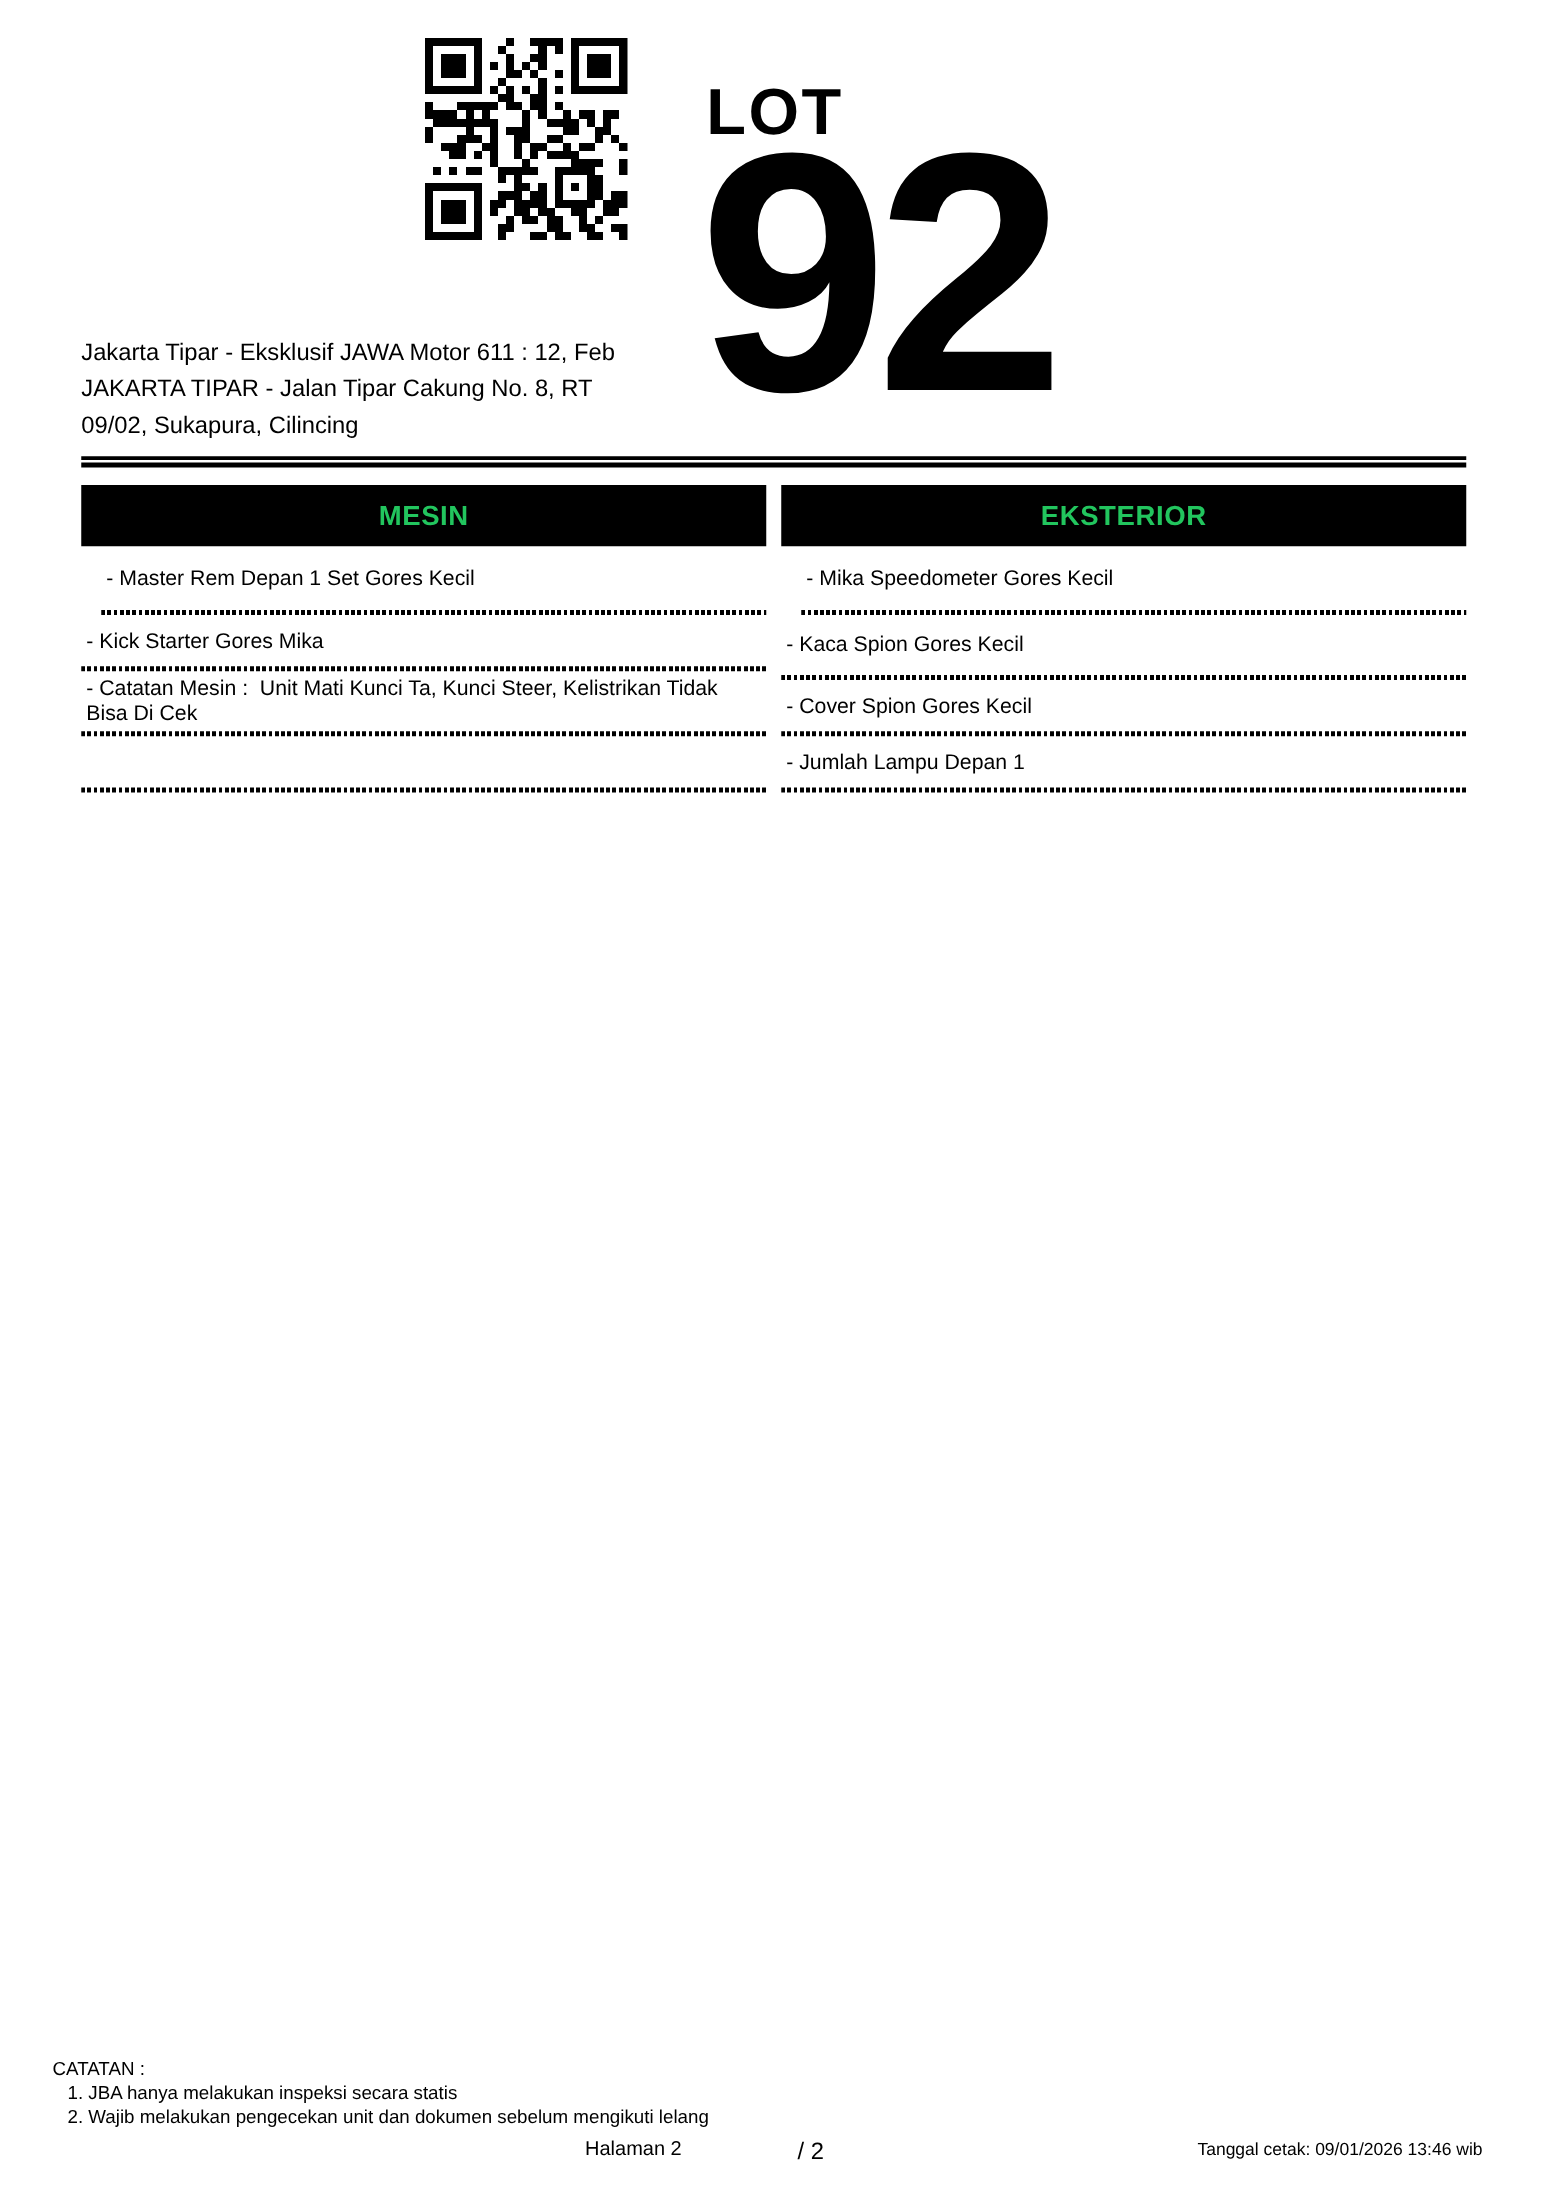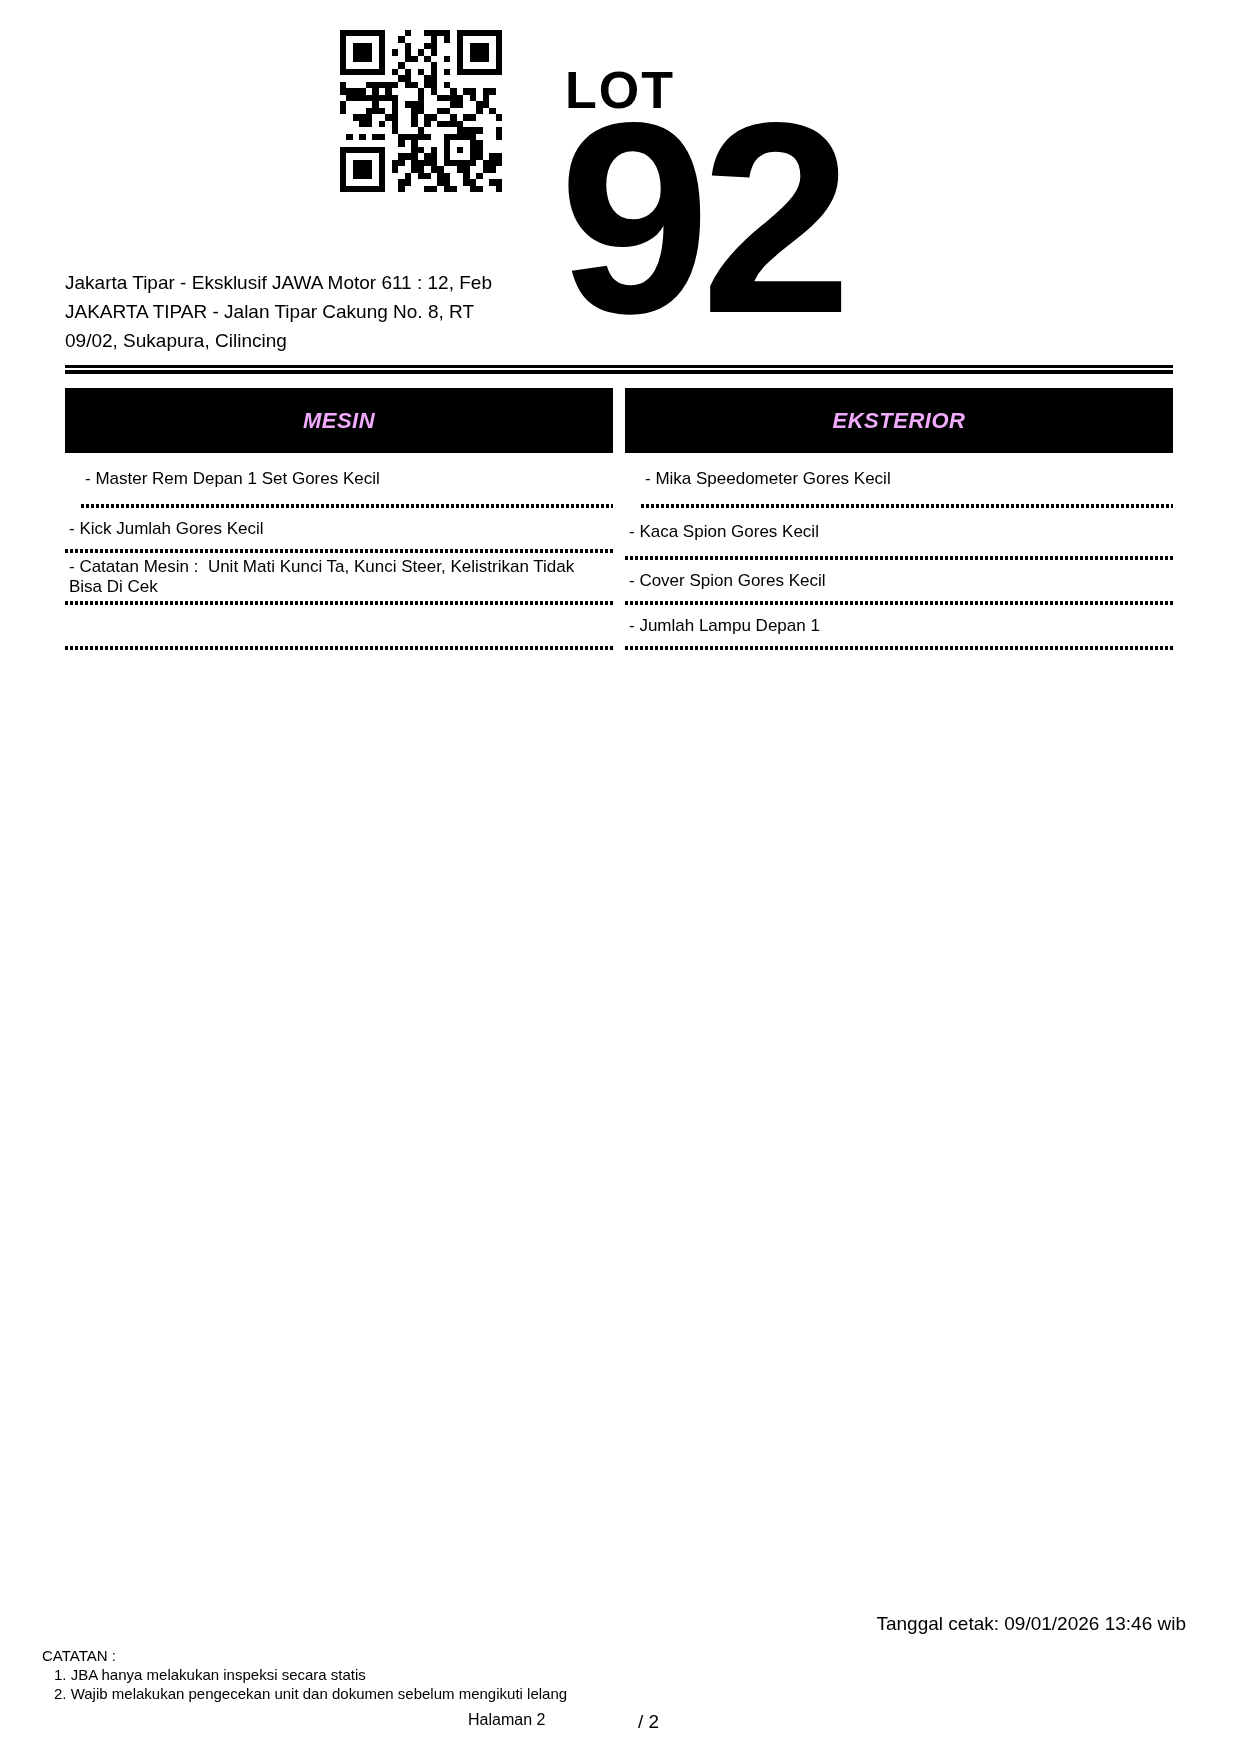--- a/index.html
+++ b/index.html
@@ -22,44 +22,44 @@
   .address{position:absolute;left:65px;top:268px;font-size:19px;line-height:29px;width:470px;}
   
   .double-rule{position:absolute;left:65px;top:365px;width:1108px;}
   .double-rule .rule-top{height:3px;background:#000;}
   .double-rule .rule-gap{height:2px;}
   .double-rule .rule-bottom{height:4px;background:#000;}
   
   .columns{position:absolute;left:65px;top:388px;width:1108px;display:flex;gap:12px;}
   .col{flex:0 0 548px;width:548px;}
   .col-header{
-    height:65px;background:#000;color:#f0abfc;
+    height:49px;background:#000;color:#22c55e;
     display:flex;align-items:center;justify-content:center;
-    font-size:22px;font-weight:bold;letter-spacing:0.5px;font-style:italic;
+    font-size:22px;font-weight:bold;letter-spacing:0.5px;
   }
   .row{
     position:relative;display:flex;align-items:center;
     font-size:17px;line-height:20px;
     padding:0 6px 4px 4px;box-sizing:border-box;
     white-space:pre-wrap;
   }
   .row::after{
     content:"";position:absolute;left:0;right:0;bottom:0;height:4px;
     background:repeating-linear-gradient(90deg,#000 0 3px,transparent 3px 5px);
   }
   .r1{height:55px;margin-left:16px;}
   .r2{height:45px;}
   .r3{height:52px;}
   .r4{height:45px;}
   
   .notes{position:absolute;left:42px;top:1646px;font-size:15px;line-height:19px;}
   .notes .note-line{padding-left:12px;}
   .page-num{position:absolute;left:468px;top:1711px;font-size:16px;}
   .page-total{position:absolute;left:638px;top:1711px;font-size:19px;}
-  .print-date{position:absolute;right:54px;top:1613px;font-size:19px;}
+  .print-date{position:absolute;right:54px;top:1711px;font-size:14px;}
 </style>
 </head>
 <body>
 
 <div class="page">
 
   <svg id="qr" class="qr" viewBox="0 0 25 25" shape-rendering="crispEdges">
       <rect x="0" y="0" width="1" height="1"></rect>
       <rect x="1" y="0" width="1" height="1"></rect>
       <rect x="2" y="0" width="1" height="1"></rect>
@@ -381,21 +381,21 @@
   </div>
 
   <div class="columns">
 
     <section class="col">
       <div class="col-header">MESIN</div>
       <div class="row r1">
         <span>- Master Rem Depan 1 Set Gores Kecil</span>
       </div>
       <div class="row r2">
-        <span>- Kick Jumlah Gores Kecil</span>
+        <span>- Kick Starter Gores Mika</span>
       </div>
       <div class="row r3">
         <span>- Catatan Mesin :  Unit Mati Kunci Ta, Kunci Steer, Kelistrikan Tidak Bisa Di Cek</span>
       </div>
       <div class="row r4">
         <span></span>
       </div>
     </section>
 
     <section class="col">

